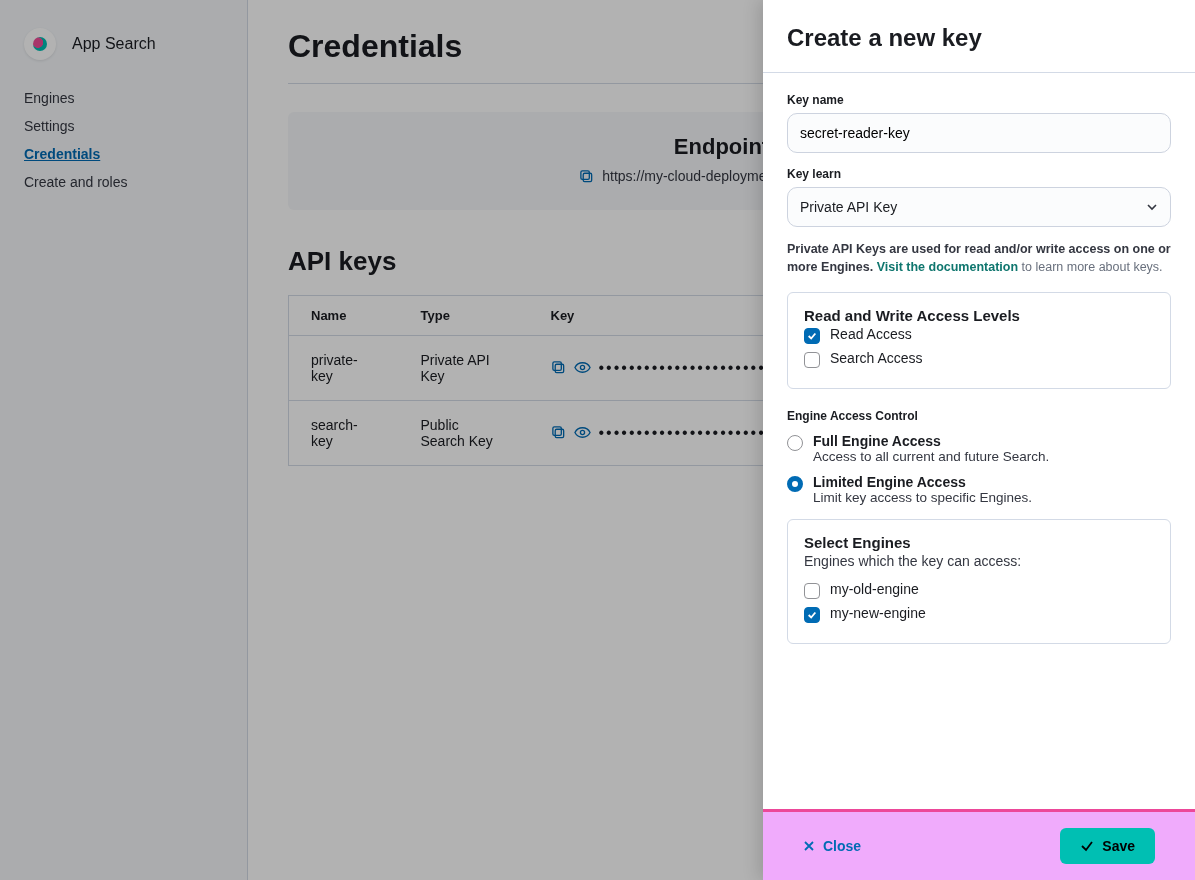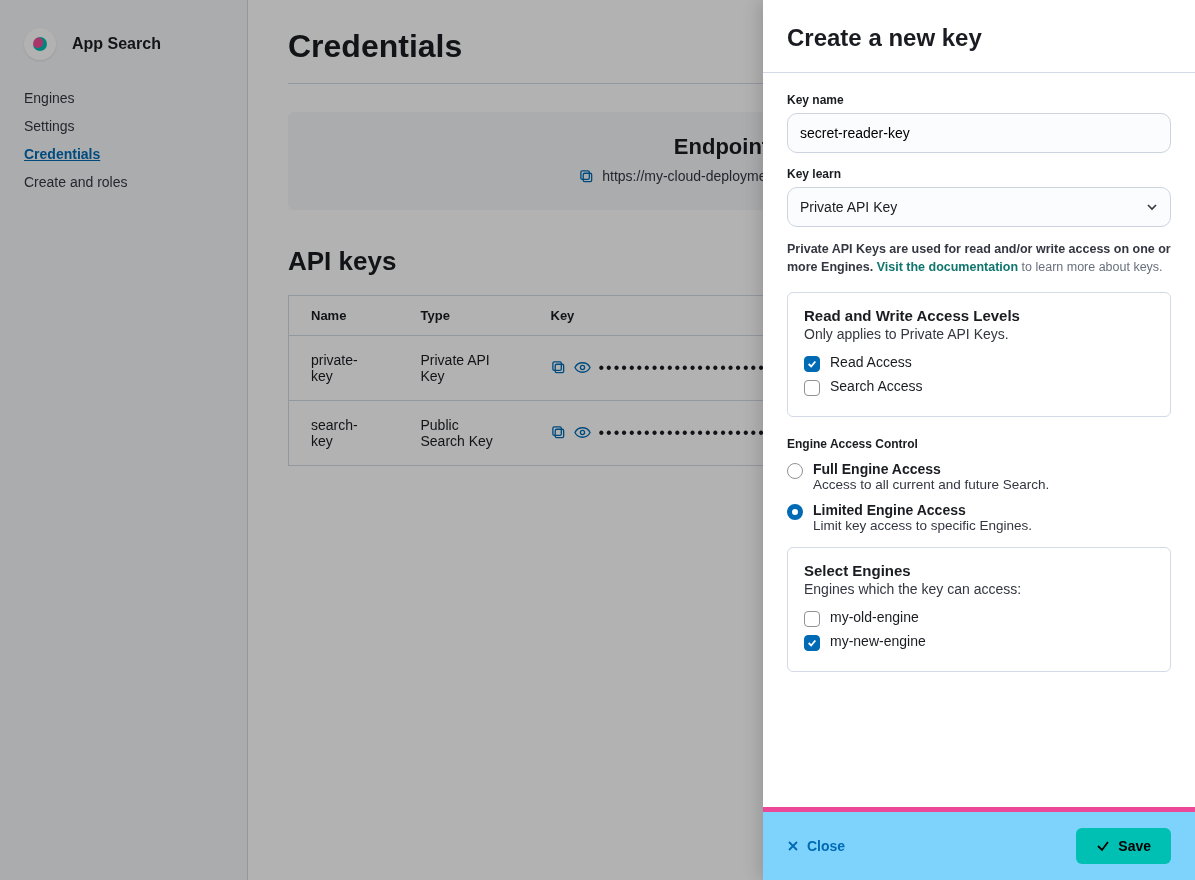--- a/index.html
+++ b/index.html
@@ -30,21 +30,21 @@
   .sidebar-logo {
     width: 32px; height: 32px; border-radius: 50%;
     background: #fff;
     display: flex; align-items: center; justify-content: center;
     box-shadow: 0 1px 3px rgba(0,0,0,.1);
   }
   .sidebar-logo-inner {
     width: 14px; height: 14px; border-radius: 50%;
     background: radial-gradient(circle at 35% 40%, #f04e98 0 40%, #00bfb3 45% 100%);
   }
-  .sidebar-title { font-size: 16px; font-weight: 700; }
+  .sidebar-title { font-size: 16px; font-weight: 400; }
   .sidebar-nav { padding: 0 8px; }
   .sidebar-item {
     display: block;
     padding: 6px 16px;
     font-size: 14px;
     color: #343741;
     cursor: pointer;
   }
   .sidebar-item.active {
     color: #006bb4;
@@ -156,23 +156,23 @@
     background:#fff; cursor:pointer; margin-top:2px;
   }
   .check-box.checked { background:#006bb4; border-color:#006bb4; }
   .check-box.checked svg { stroke:#fff;}
   .radio { border-radius:50%; }
   .radio.checked { border:5px solid #006bb4; background:#fff; }
   .radio-label-title { font-weight:700; }
   .radio-label-sub { font-size:13.5px; color:#343741; }
   .section-label { font-size:12px; font-weight:700; margin:4px 0 10px 0; display:block;}
   .flyout-footer {
-    border-top: 5px solid #ec4899;
-    background:#7dd3fc;
-    padding: 16px 24px;
+    border-top: 3px solid #ec4899;
+    background:#f0abfc;
+    padding: 16px 40px;
     display:flex; justify-content:space-between; align-items:center;
   }
   .btn-text {
     display:inline-flex; align-items:center; gap:8px;
     color:#006bb4; font-weight:600; font-size:14px; cursor:pointer;
     background:none;border:none;
   }
   .btn-primary {
     display:inline-flex; align-items:center; gap:8px;
     background:#00bfb3; color:#000; font-weight:600;
@@ -292,21 +292,20 @@
       </span>
     </div>
 
     <p class="helptext">
       <b>Private API Keys are used for read and/or write access on one or more Engines.</b>
       <a href="#">Visit the documentation</a><span> to learn more about keys.</span>
     </p>
 
     <div class="panel">
       <div class="panel-title">Read and Write Access Levels</div>
-      <div class="panel-sub">Only applies to Private API Keys.</div>
       <label class="check-row">
         <span class="check-box checked">
           <svg width="10" height="10" viewBox="0 0 12 12" fill="none" stroke="#fff" stroke-width="2.2">
               <path d="M2 6l3 3 5-6"></path>
             </svg>
         </span>
         <span>Read Access</span>
       </label>
       <label class="check-row">
         <span class="check-box"></span>

